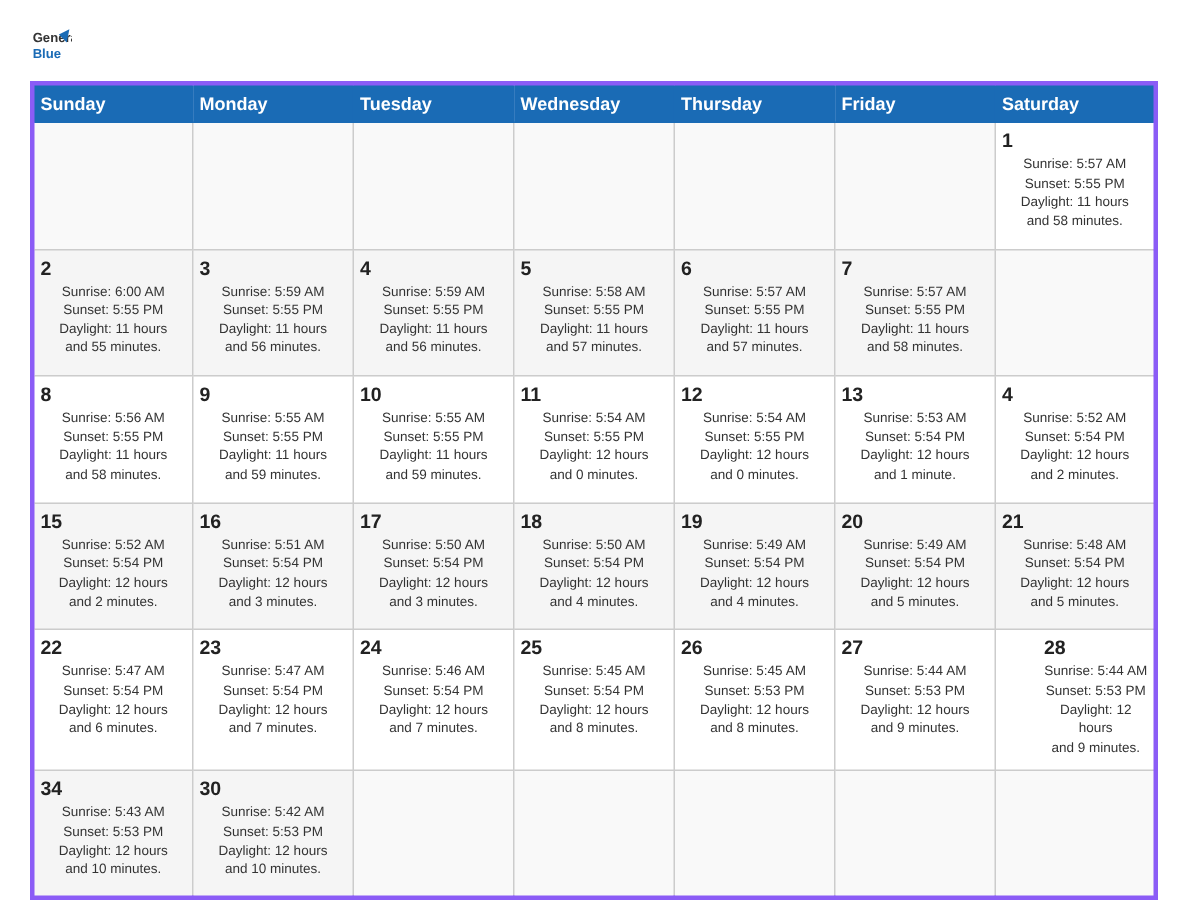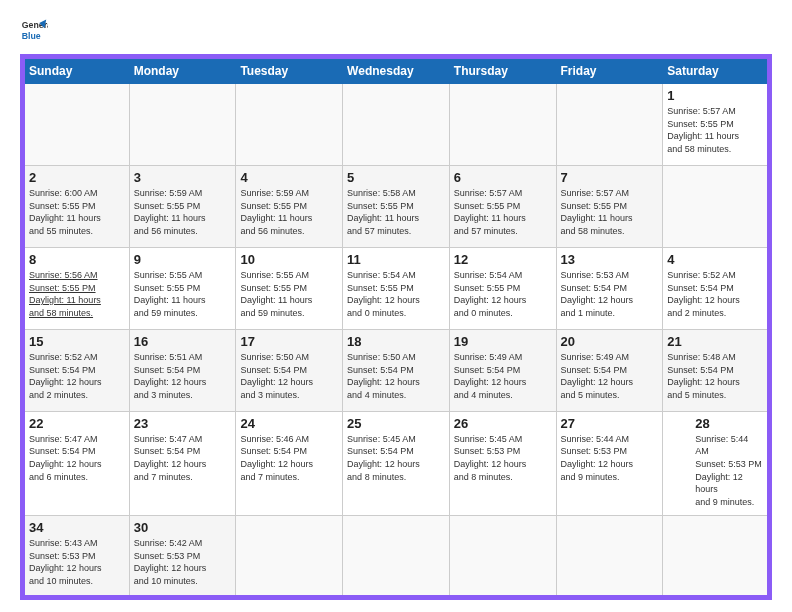--- a/index.html
+++ b/index.html
@@ -41,21 +41,21 @@
       color: #333;
       line-height: 1.1;
     }
     .location {
       font-size: 14px;
       color: #555;
       margin-top: 2px;
     }
     .calendar {
       flex: 1;
-      border: 5px solid #8b5cf6;
+      border: 3px solid #8b5cf6;
       border-collapse: collapse;
       width: 100%;
       table-layout: fixed;
     }
     .calendar th {
       background: #1a6bb5;
       color: white;
       font-size: 12px;
       font-weight: bold;
       padding: 5px 4px;
@@ -84,20 +84,21 @@
       display: block;
       margin-bottom: 2px;
     }
     .empty {
       background: #f9f9f9 !important;
     }
     .day-info {
       font-size: 9px;
       line-height: 1.4;
       color: #333;
+      text-align: center;
     }
   </style>
 </head>
 <body>
 
 <div class="page">
   <div class="header">
     <div class="logo">
       <svg class="logo-icon" viewBox="0 0 32 32" xmlns="http://www.w3.org/2000/svg">
         <text x="2" y="14" font-size="10" font-weight="bold" fill="#333" font-family="Arial">General</text>
@@ -183,21 +184,21 @@
             <div class="day-info" style="white-space: pre-line;">Sunrise: 5:57 AM
 Sunset: 5:55 PM
 Daylight: 11 hours
 and 58 minutes.</div>
           </td>
           <td class="empty"></td>
         </tr>
         <tr>
           <td style="background: rgb(255, 255, 255);">
             <span class="day-num">8</span>
-            <div class="day-info" style="white-space: pre-line; text-decoration: underline;">Sunrise: 5:56 AM
+            <div class="day-info" style="white-space: pre-line;">Sunrise: 5:56 AM
 Sunset: 5:55 PM
 Daylight: 11 hours
 and 58 minutes.</div>
           </td>
           <td style="background: rgb(255, 255, 255);">
             <span class="day-num">9</span>
             <div class="day-info" style="white-space: pre-line;">Sunrise: 5:55 AM
 Sunset: 5:55 PM
 Daylight: 11 hours
 and 59 minutes.</div>

